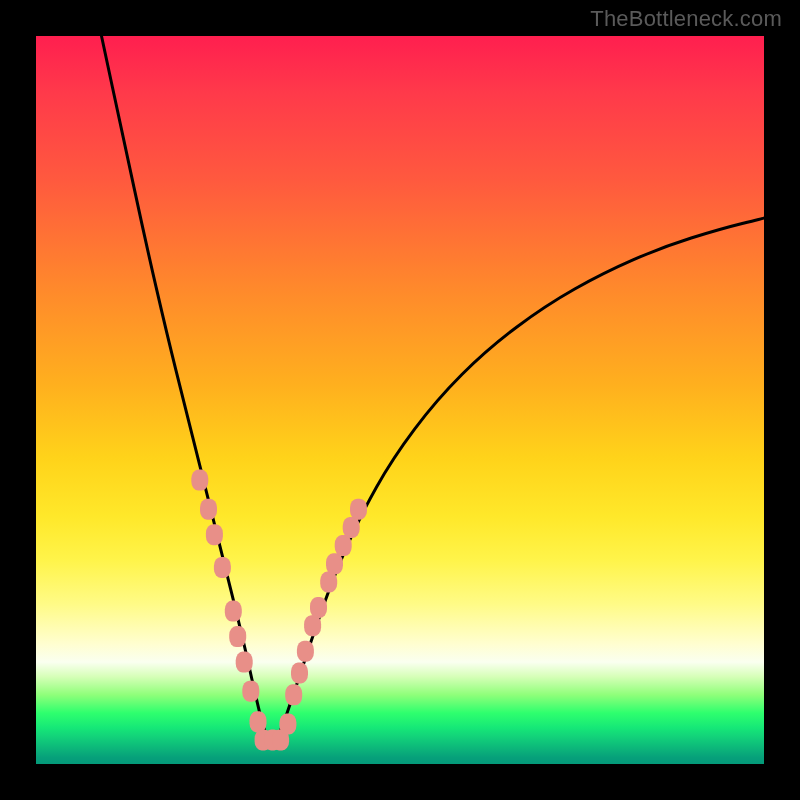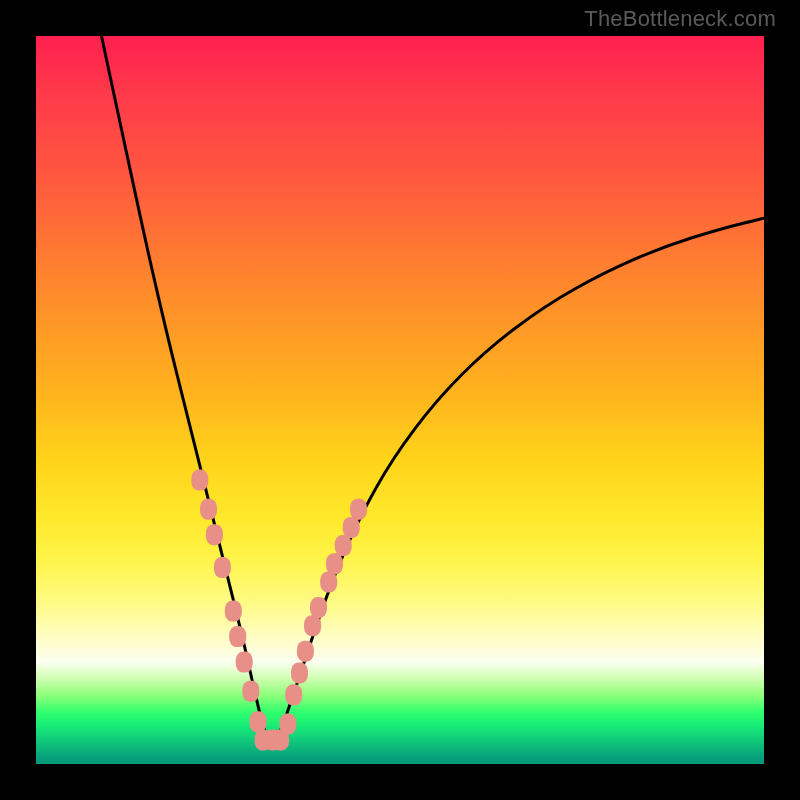--- a/index.html
+++ b/index.html
@@ -44,21 +44,21 @@
       #12d17a 96.3%,
       #0ec07a 97.3%,
       #0bb07a 98.2%,
       #07a07a 99.1%,
       #049a7a 100%
     );
   }
   .watermark {
     position: absolute;
     top: 6px;
-    right: 24px;
+    right: 18px;
     color: #5a5a5a;
     font-size: 22px;
     letter-spacing: 0.2px;
     font-weight: 500;
   }
   svg.overlay {
     position: absolute;
     left: 0;
     top: 0;
   }

